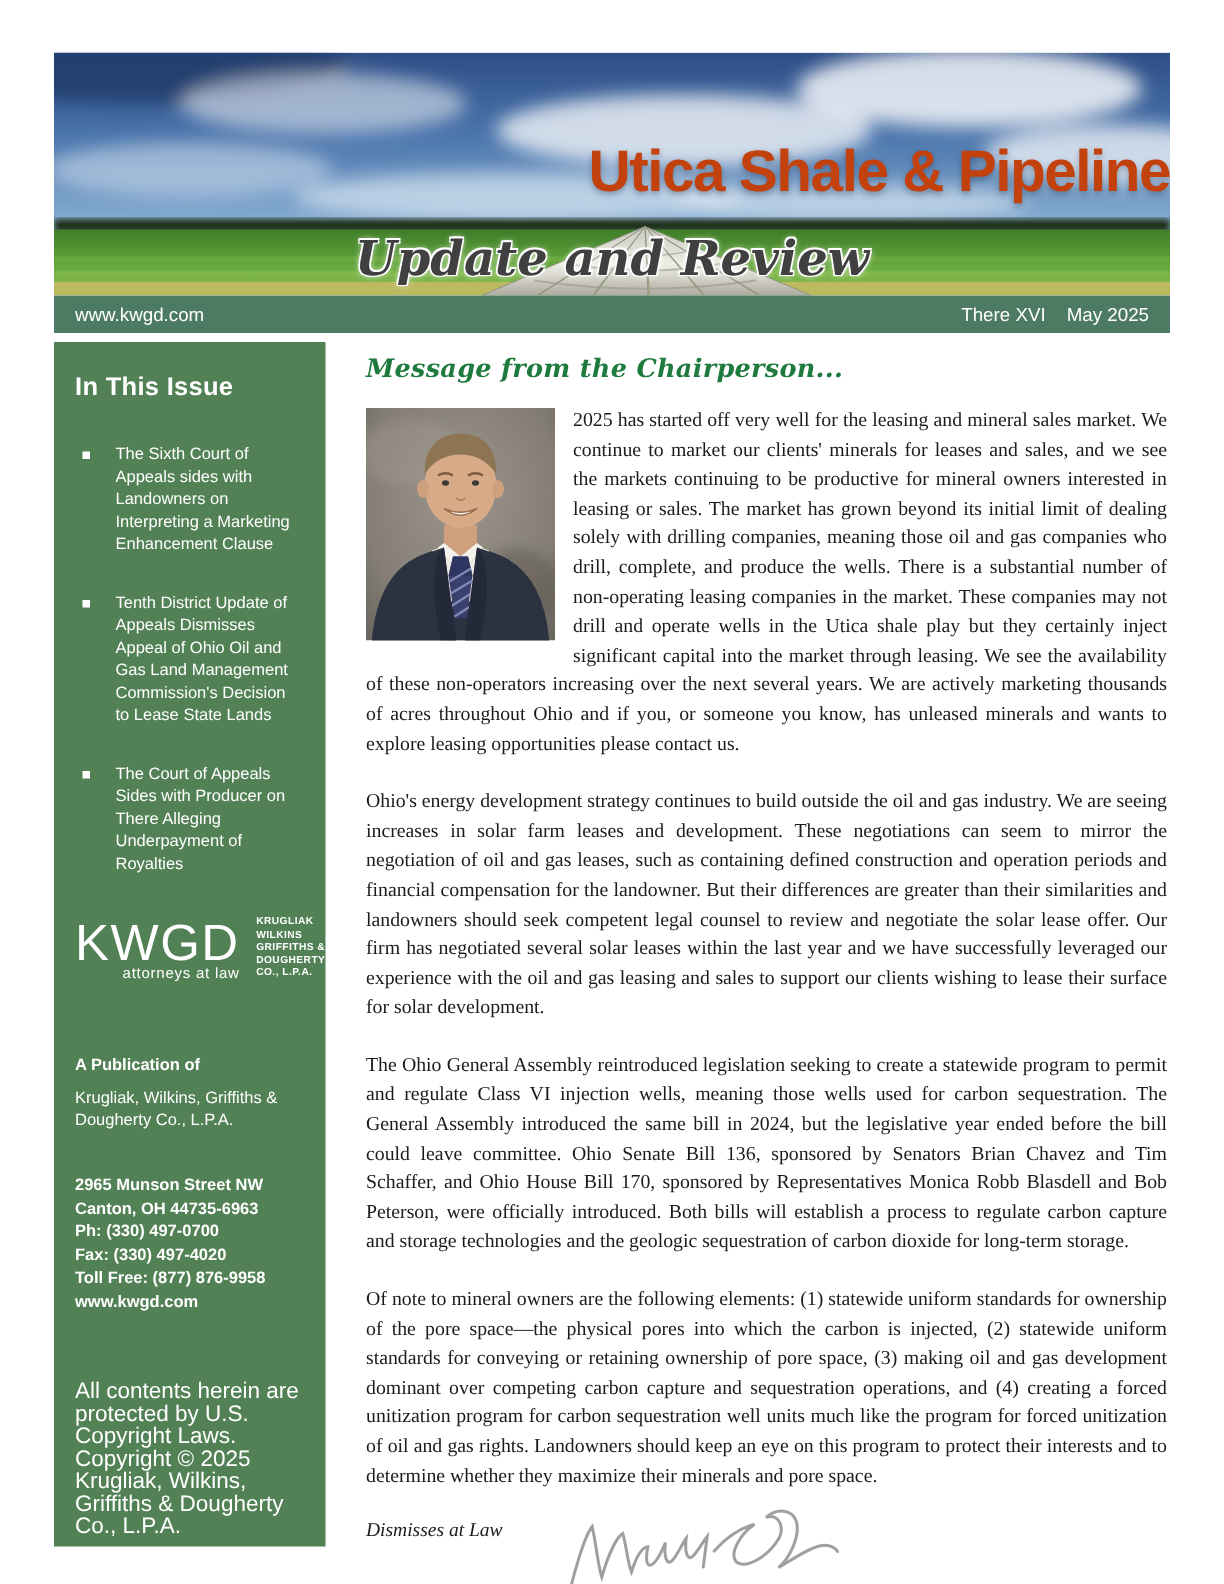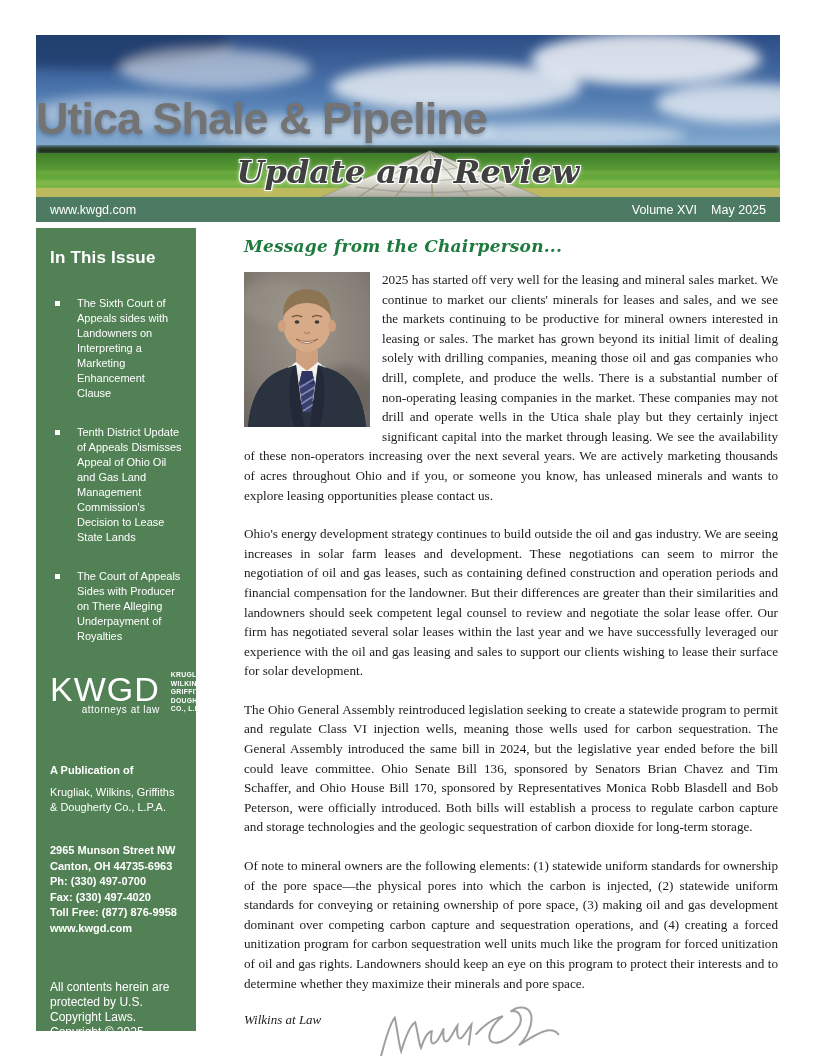--- a/index.html
+++ b/index.html
@@ -6,61 +6,61 @@
   html,body { background:#ffffff; }
   .page {
     position:relative; width:816px; height:1056px; background:#ffffff;
     font-family:"Liberation Sans", sans-serif; overflow:hidden;
   }
 
   
   .hero { position:absolute; left:36px; top:35px; width:744px; height:162px; overflow:hidden; }
   .hero svg { position:absolute; left:0; top:0; }
   .hero-title {
-    position:absolute; left:0; top:58px; width:100%; text-align:left;
-    font-size:45px; font-weight:bold; color:#737373; letter-spacing:-1px;
+    position:absolute; left:0; top:58px; width:100%; text-align:right;
+    font-size:39px; font-weight:bold; color:#c2410c; letter-spacing:-1px;
     text-shadow:0 2px 4px rgba(20,40,70,.35);
   }
   .hero-subtitle {
     position:absolute; left:0; top:118px; width:100%; text-align:center;
     font-family:"DejaVu Serif", serif; font-style:italic; font-weight:bold;
     font-size:32px; color:#404040;
     text-shadow:-1px -1px 0 #fff, 1px -1px 0 #fff, -1px 1px 0 #fff, 1px 1px 0 #fff, 0 0 5px #ffffff;
   }
 
   
   .topbar {
     position:absolute; left:36px; top:197px; width:744px; height:25px;
     background:#4d7a62; color:#ffffff; display:flex; align-items:center;
     justify-content:space-between; padding:0 14px; font-size:12.5px;
   }
   .topbar .vol { display:flex; gap:14px; }
 
   
   .sidebar {
-    position:absolute; left:36px; top:228px; width:160px; height:803px;
+    position:absolute; left:36px; top:228px; width:181px; height:803px;
     background:#538156; color:#ffffff; padding:0 14px;
   }
   .issue-heading { margin-top:20px; font-size:17px; font-weight:bold; letter-spacing:.2px; }
   .issue-list { margin-top:28px; }
   .issue-item { display:flex; margin-bottom:24px; padding-left:5px; }
   .issue-bullet { flex:0 0 5px; width:5px; height:5px; background:#ffffff; margin-top:5px; margin-right:17px; }
   .issue-text { font-size:11px; line-height:15px; width:120px; }
 
   .logo-block { margin-top:16px; display:flex; align-items:flex-end; }
   .logo-left { text-align:right; }
   .logo-acronym { font-size:34px; font-weight:200; letter-spacing:1px; line-height:30px; font-family:"Liberation Sans", sans-serif; }
   .logo-tagline { font-size:10px; letter-spacing:.5px; margin-top:0; }
   .logo-divider { width:1px; height:46px; background:#ffffff; margin:0 5px 1px 6px; }
   .logo-right { font-size:6.8px; font-weight:bold; line-height:8.6px; letter-spacing:.3px; padding-bottom:1px; }
 
   .pub-block { margin-top:38px; font-size:11px; line-height:15px; }
   .pub-label { font-weight:bold; margin-bottom:7px;margin-top:48px; }
   .contact-block { margin-top:28px; font-size:11px; font-weight:bold; line-height:15.5px; }
-  .copyright-block { margin-top:44px; font-size:12px; line-height:15px; }
+  .copyright-block { margin-top:44px; font-size:15px; line-height:15px; }
   .note-block { margin-top:16px; font-size:10.5px; line-height:17px; font-weight:bold; font-style:italic; }
 
   
   .main { position:absolute; left:244px; top:228px; width:534px; color:#1b1b1b; }
   .main-heading {
     font-family:"DejaVu Serif", serif; font-style:italic; font-weight:bold;
     font-size:17px; color:#1e7a3d; margin-top:8px; margin-bottom:14px; letter-spacing:.2px;
   }
   .portrait { float:left; width:126px; height:155px; margin:2px 12px 6px 0; }
   .body-text p {
@@ -130,21 +130,21 @@
         <path d="M320,152 Q394,163 468,152" fill="none" stroke="#97968c" stroke-width="1.4" opacity="0.6"></path>
       </g>
     </svg>
     <div class="hero-title">Utica Shale &amp; Pipeline</div>
     <div class="hero-subtitle">Update and Review</div>
   </div>
 
   <div class="topbar">
     <span>www.kwgd.com</span>
     <span class="vol">
-      <span>Volume XVI</span>
+      <span>There XVI</span>
       <span>May 2025</span>
     </span>
   </div>
 
   <div class="sidebar">
     <div class="issue-heading">In This Issue</div>
 
     <div class="issue-list">
       <div class="issue-item">
         <span class="issue-bullet"></span>
@@ -241,21 +241,21 @@
           <path d="M52,67 Q63,76 74,67 Q63,72 52,67 Z" fill="#fdfdfb" stroke="#9c6c4c" stroke-width="1"></path>
         </svg>
       </div>
       <p>2025 has started off very well for the leasing and mineral sales market. We continue to market our clients' minerals for leases and sales, and we see the markets continuing to be productive for mineral owners interested in leasing or sales. The market has grown beyond its initial limit of dealing solely with drilling companies, meaning those oil and gas companies who drill, complete, and produce the wells. There is a substantial number of non-operating leasing companies in the market. These companies may not drill and operate wells in the Utica shale play but they certainly inject significant capital into the market through leasing. We see the availability of these non-operators increasing over the next several years. We are actively marketing thousands of acres throughout Ohio and if you, or someone you know, has unleased minerals and wants to explore leasing opportunities please contact us.</p>
       <p>Ohio's energy development strategy continues to build outside the oil and gas industry. We are seeing increases in solar farm leases and development. These negotiations can seem to mirror the negotiation of oil and gas leases, such as containing defined construction and operation periods and financial compensation for the landowner. But their differences are greater than their similarities and landowners should seek competent legal counsel to review and negotiate the solar lease offer. Our firm has negotiated several solar leases within the last year and we have successfully leveraged our experience with the oil and gas leasing and sales to support our clients wishing to lease their surface for solar development.</p>
       <p>The Ohio General Assembly reintroduced legislation seeking to create a statewide program to permit and regulate Class VI injection wells, meaning those wells used for carbon sequestration. The General Assembly introduced the same bill in 2024, but the legislative year ended before the bill could leave committee. Ohio Senate Bill 136, sponsored by Senators Brian Chavez and Tim Schaffer, and Ohio House Bill 170, sponsored by Representatives Monica Robb Blasdell and Bob Peterson, were officially introduced. Both bills will establish a process to regulate carbon capture and storage technologies and the geologic sequestration of carbon dioxide for long-term storage.</p>
       <p>Of note to mineral owners are the following elements: (1) statewide uniform standards for ownership of the pore space—the physical pores into which the carbon is injected, (2) statewide uniform standards for conveying or retaining ownership of pore space, (3) making oil and gas development dominant over competing carbon capture and sequestration operations, and (4) creating a forced unitization program for carbon sequestration well units much like the program for forced unitization of oil and gas rights. Landowners should keep an eye on this program to protect their interests and to determine whether they maximize their minerals and pore space.</p>
     </div>
 
     <div class="sig-block">
-      <div class="sig-title">Wilkins at Law</div>
+      <div class="sig-title">Dismisses at Law</div>
       <div class="sig-script">
         <svg width="210" height="72" viewBox="0 0 210 72">
           <g fill="none" stroke="#8f8f8f" stroke-width="2" stroke-linecap="round" opacity="0.85" transform="rotate(-4 105 36)">
             <path d="M6,58 C14,34 20,20 24,16 C26,30 26,42 28,50 C34,34 40,24 44,22 C46,32 46,42 48,48 C52,38 56,32 60,32 C58,40 58,46 62,44 C66,42 70,34 72,30 C70,40 72,46 76,42 C80,38 84,30 86,28 C84,38 86,44 90,40 C94,36 98,30 100,28 L96,48"></path>
             <path d="M104,38 C112,30 122,24 132,22 C122,28 114,40 118,46 C124,52 140,44 148,32 C152,24 148,16 140,18 C148,12 158,14 160,22 C162,32 154,46 146,52 C154,48 164,42 172,40 C178,38 184,40 186,44"></path>
           </g>
         </svg>
       </div>
     </div>
   </div>

